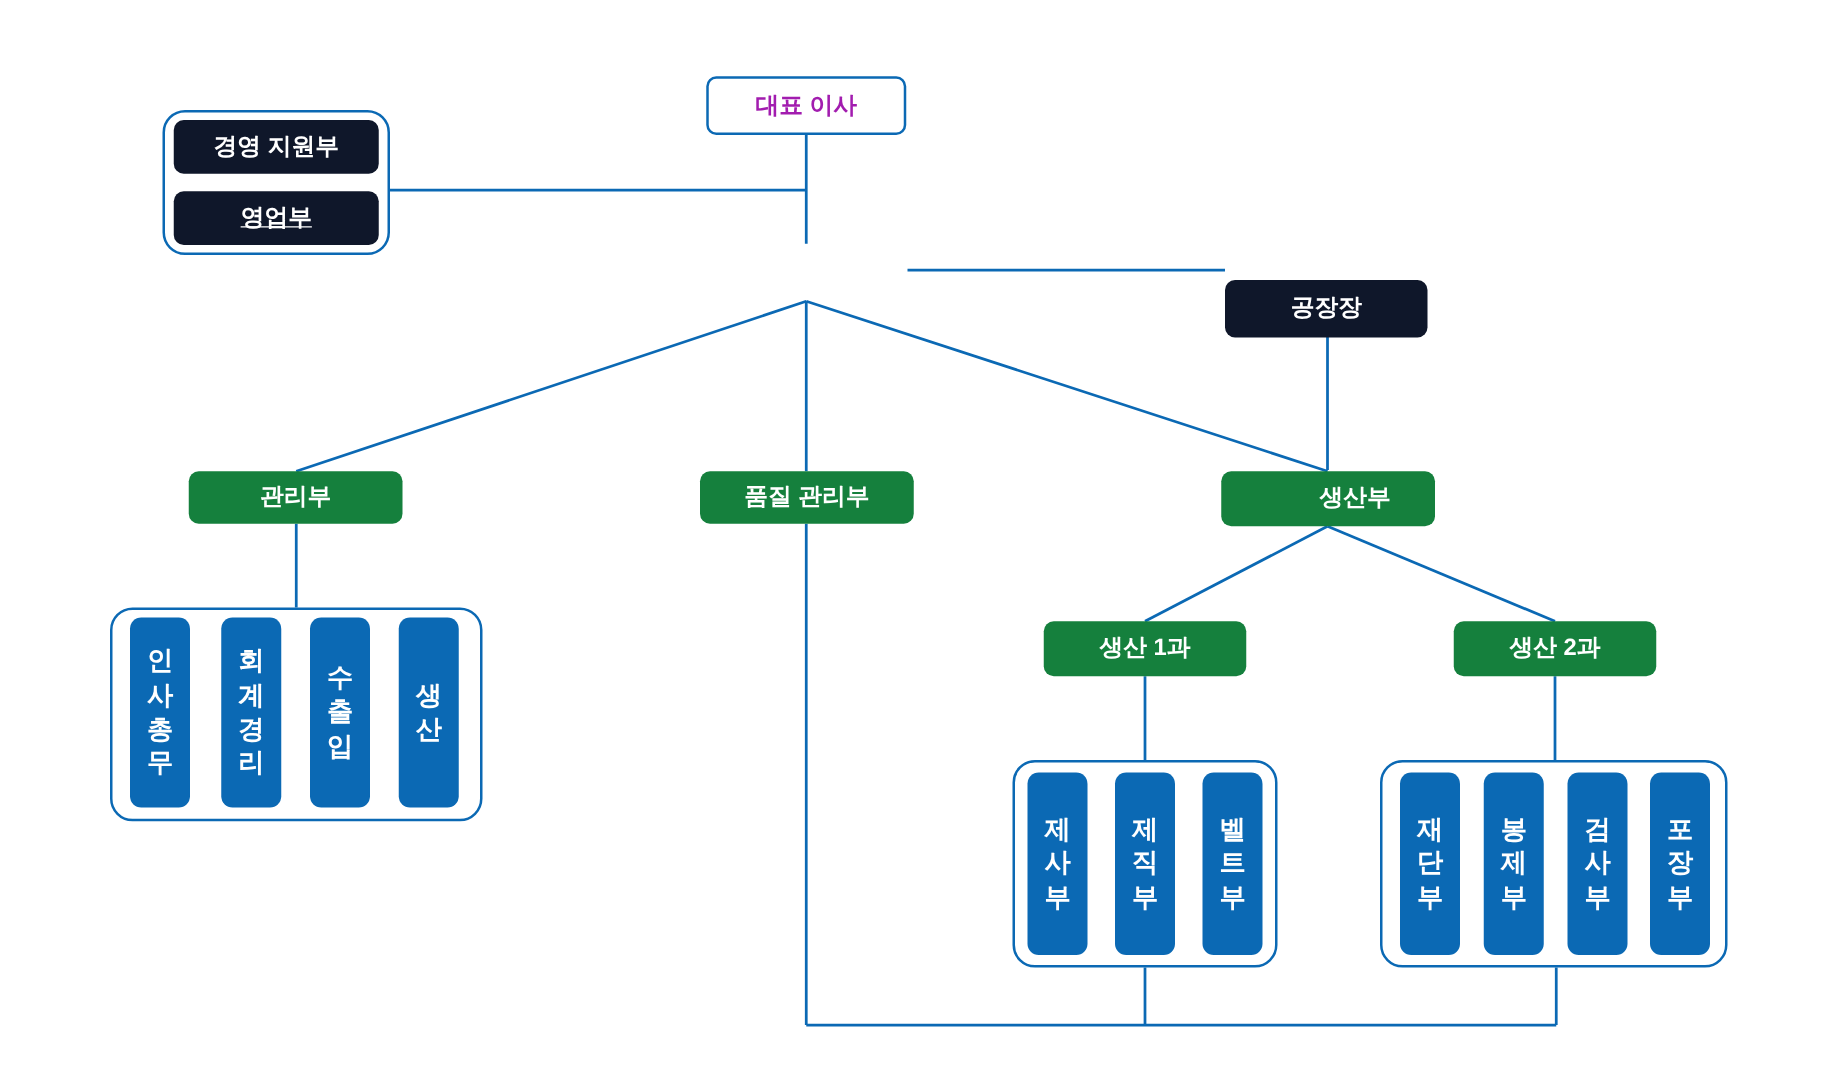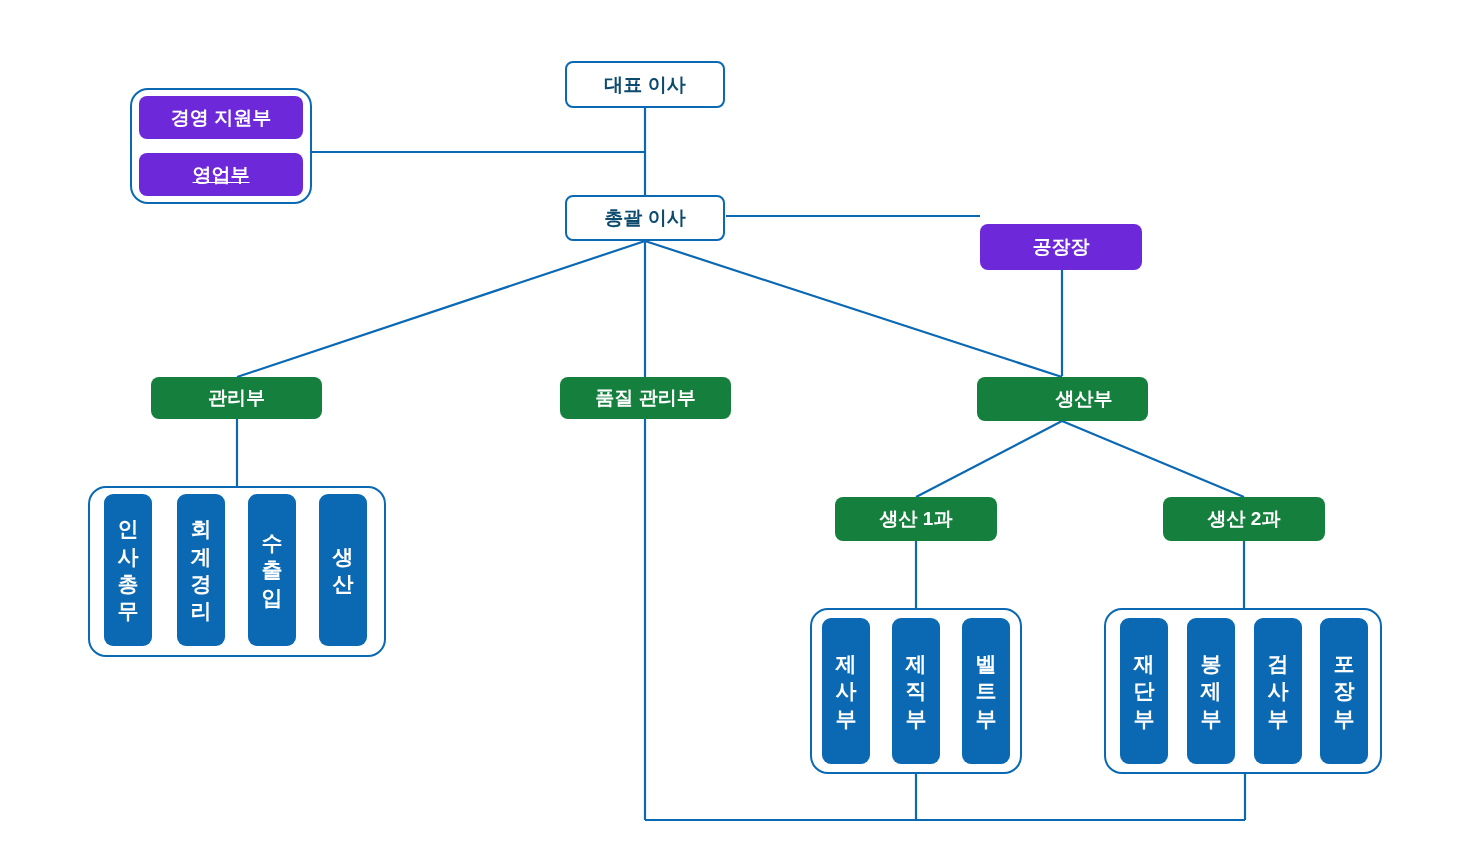--- a/index.html
+++ b/index.html
@@ -34,35 +34,35 @@
     justify-content: center;
     text-align: center;
     font-weight: bold;
     line-height: 1.15;
     z-index: 2;
   }
   
   .node.white {
     background: #ffffff;
     border: 2px solid #0b69b4;
-    color: #0c4a6e;
+    color: #a21caf;
     border-radius: 8px;
     font-size: 19px;
   }
   
   .node.blue {
     background: #15803d;
     border: none;
     color: #ffffff;
     border-radius: 8px;
     font-size: 19px;
   }
   
   .node.red {
-    background: #6d28d9;
+    background: #0f172a;
     border: none;
     color: #ffffff;
     border-radius: 8px;
     font-size: 19px;
   }
   
   .group-box {
     position: absolute;
     box-sizing: border-box;
     background: #ffffff;
@@ -126,21 +126,20 @@
       <line x1="1244" y1="541" x2="1244" y2="608"></line>
     </g>
   </svg>
 
   <div class="group-box" style="left:130px; top:88px; width:182px; height:116px;"></div>
   <div class="node red" style="left:139px; top:96px; width:164px; height:43px;">경영 지원부</div>
   <div class="node red" style="left:139px; top:153px; width:164px; height:43px;text-decoration:underline;">영업부</div>
 
   <div class="node white" style="left:565px; top:61px; width:160px; height:47px;">대표 이사</div>
 
-  <div class="node white" style="left:565px; top:195px; width:160px; height:46px;">총괄 이사</div>
 
   <div class="node red" style="left:980px; top:194px; width:162px; height:46px;margin-top:30px;">공장장</div>
 
   <div class="node blue" style="left:151px; top:377px; width:171px; height:42px;">관리부</div>
 
   <div class="node blue" style="left:560px; top:377px; width:171px; height:42px;">품질 관리부</div>
 
   <div class="node blue" style="left:977px; top:377px; width:171px; height:44px;padding-left:43px;">생산부</div>
 
   <div class="group-box" style="left:88px; top:486px; width:298px; height:171px;"></div>

